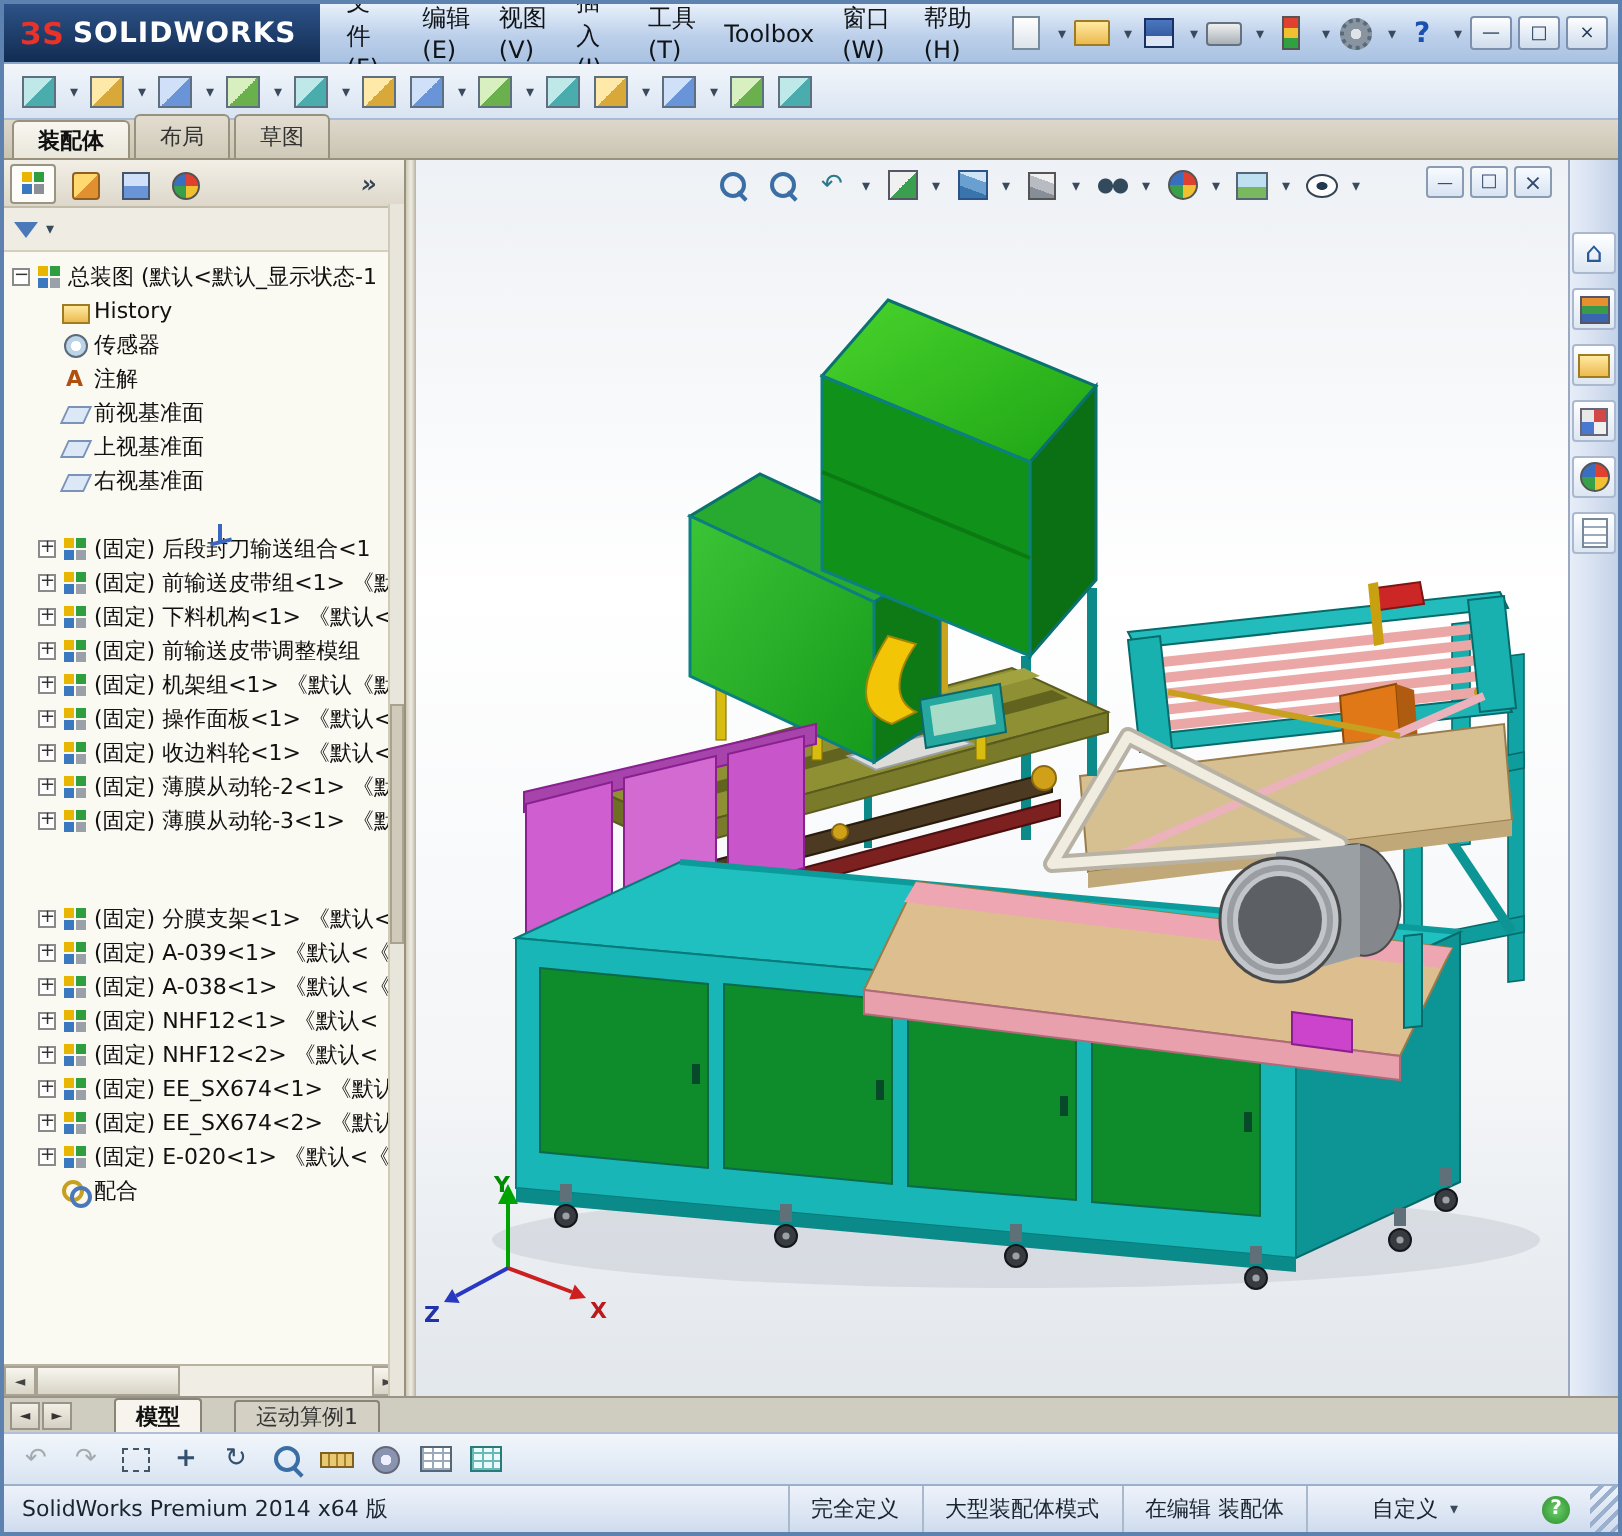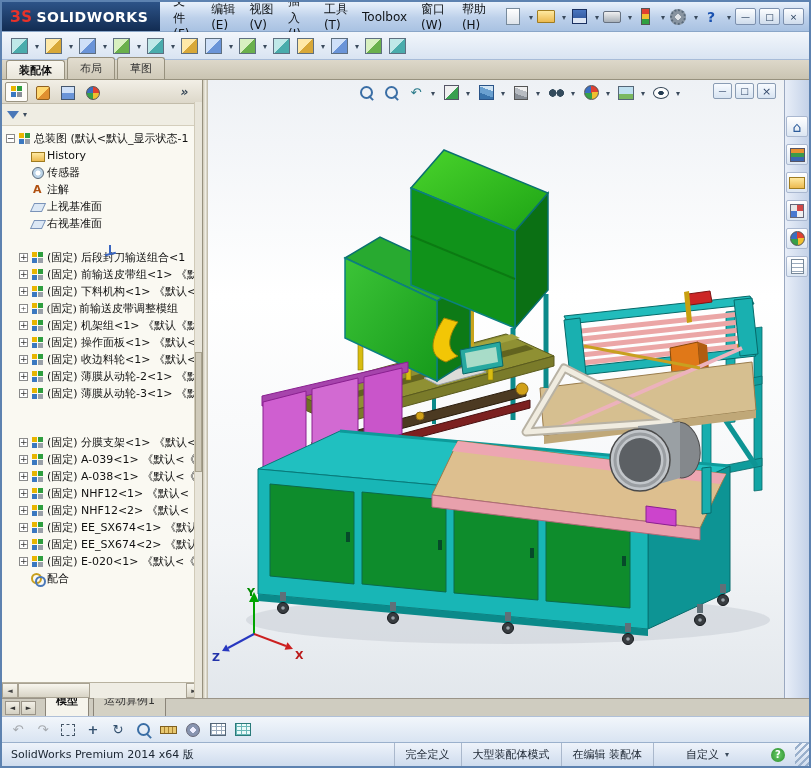--- a/index.html
+++ b/index.html
@@ -117,21 +117,21 @@
   .solidworks-resources-icon{font-size:14px;color:#2a5a9a}.solidworks-resources-icon::before{content:"⌂"}
   .design-library-icon::before{content:"";width:13px;height:12px;background:linear-gradient(#e89030 0 33%,#3a9a4a 33% 67%,#3a66b0 67%);border:1px solid #556}
   .file-explorer-icon::before{content:"";width:14px;height:10px;background:linear-gradient(#ffe9a0,#ecba50);border:1px solid #a07c20}
   .view-palette-icon::before{content:"";width:12px;height:12px;background:conic-gradient(#d04848 0 25%,#f0f0f0 25% 50%,#4878d0 50% 75%,#e8e8e8 75%);border:1px solid #667}
   .custom-properties-icon::before{content:"";width:11px;height:13px;background:repeating-linear-gradient(#ffffff 0 3px,#9aaabc 3px 4px);border:1px solid #789}
 
   
   .bottomtabs{height:18px;flex:0 0 18px;background:#cfccc0;display:flex;align-items:flex-end;border-top:1px solid #9a9488;padding-left:3px}
   .tabnav{width:15px;height:14px;margin:0 1px 1px 0;background:linear-gradient(#f2efe6,#d4d0c2);border:1px solid #9a9488;font-size:7px;display:flex;align-items:center;justify-content:center;color:#333}
   .btabs{display:flex;align-items:flex-end;margin-left:4px}
-  .btab{height:16px;padding:16px 10px;display:flex;align-items:center;font-size:11px;background:#d4d1c4;border:1px solid #8a8478;border-bottom:none;margin-left:4px;border-radius:2px 2px 0 0;color:#333;white-space:nowrap}
+  .btab{height:16px;padding:0 10px;display:flex;align-items:center;font-size:11px;background:#d4d1c4;border:1px solid #8a8478;border-bottom:none;margin-left:16px;border-radius:2px 2px 0 0;color:#333;white-space:nowrap}
   .btab.active{background:#f6f4ec;height:17px;font-weight:bold;color:#111}
 
   
   .viewbar{height:26px;flex:0 0 26px;background:linear-gradient(#f2f6fb,#d9e4f2);border-top:1px solid #b0c0d8;display:flex;align-items:center;padding-left:5px;gap:3px}
   .viewbar .tbi{color:#33506e;font-size:13px}
   .navigate-back-icon::before{content:"↶"}
   .navigate-forward-icon::before{content:"↷"}
   .box-select-icon::before{content:"";width:12px;height:10px;border:1px dashed #456}
   .pan-icon{font-weight:bold;font-size:14px;color:#456}.pan-icon::before{content:"+"}
   .rotate-view-icon{color:#2a7a3a}.rotate-view-icon::before{content:"↻"}
@@ -259,20 +259,25 @@
             <span class="tico sensors-icon"></span>
             <span class="tlabel">传感器</span>
           </div>
 
           <div class="tree-row" style="padding-left: 17px;">
             <span class="exp"></span>
             <span class="tico annotations-icon"></span>
             <span class="tlabel">注解</span>
           </div>
 
+          <div class="tree-row" style="padding-left: 17px;">
+            <span class="exp"></span>
+            <span class="tico plane-icon"></span>
+            <span class="tlabel">前视基准面</span>
+          </div>
 
           <div class="tree-row" style="padding-left: 17px;">
             <span class="exp"></span>
             <span class="tico plane-icon"></span>
             <span class="tlabel">上视基准面</span>
           </div>
 
           <div class="tree-row" style="padding-left: 17px;">
             <span class="exp"></span>
             <span class="tico plane-icon"></span>
@@ -297,21 +302,21 @@
             <span class="tlabel">(固定) 前输送皮带组&lt;1&gt; 《默认</span>
           </div>
 
           <div class="tree-row" style="padding-left: 17px;">
             <span class="exp plus"></span>
             <span class="tico component-icon"></span>
             <span class="tlabel">(固定) 下料机构&lt;1&gt; 《默认&lt;</span>
           </div>
 
 
-          <div class="tree-row" style="padding-left: 17px; font-family: Liberation Serif, serif;">
+          <div class="tree-row" style="padding-left: 17px;">
             <span class="exp plus"></span>
             <span class="tico component-icon"></span>
             <span class="tlabel">(固定) 前输送皮带调整模组</span>
           </div>
 
           <div class="tree-row" style="padding-left: 17px;">
             <span class="exp plus"></span>
             <span class="tico component-icon"></span>
             <span class="tlabel">(固定) 机架组&lt;1&gt; 《默认《默</span>
           </div>

